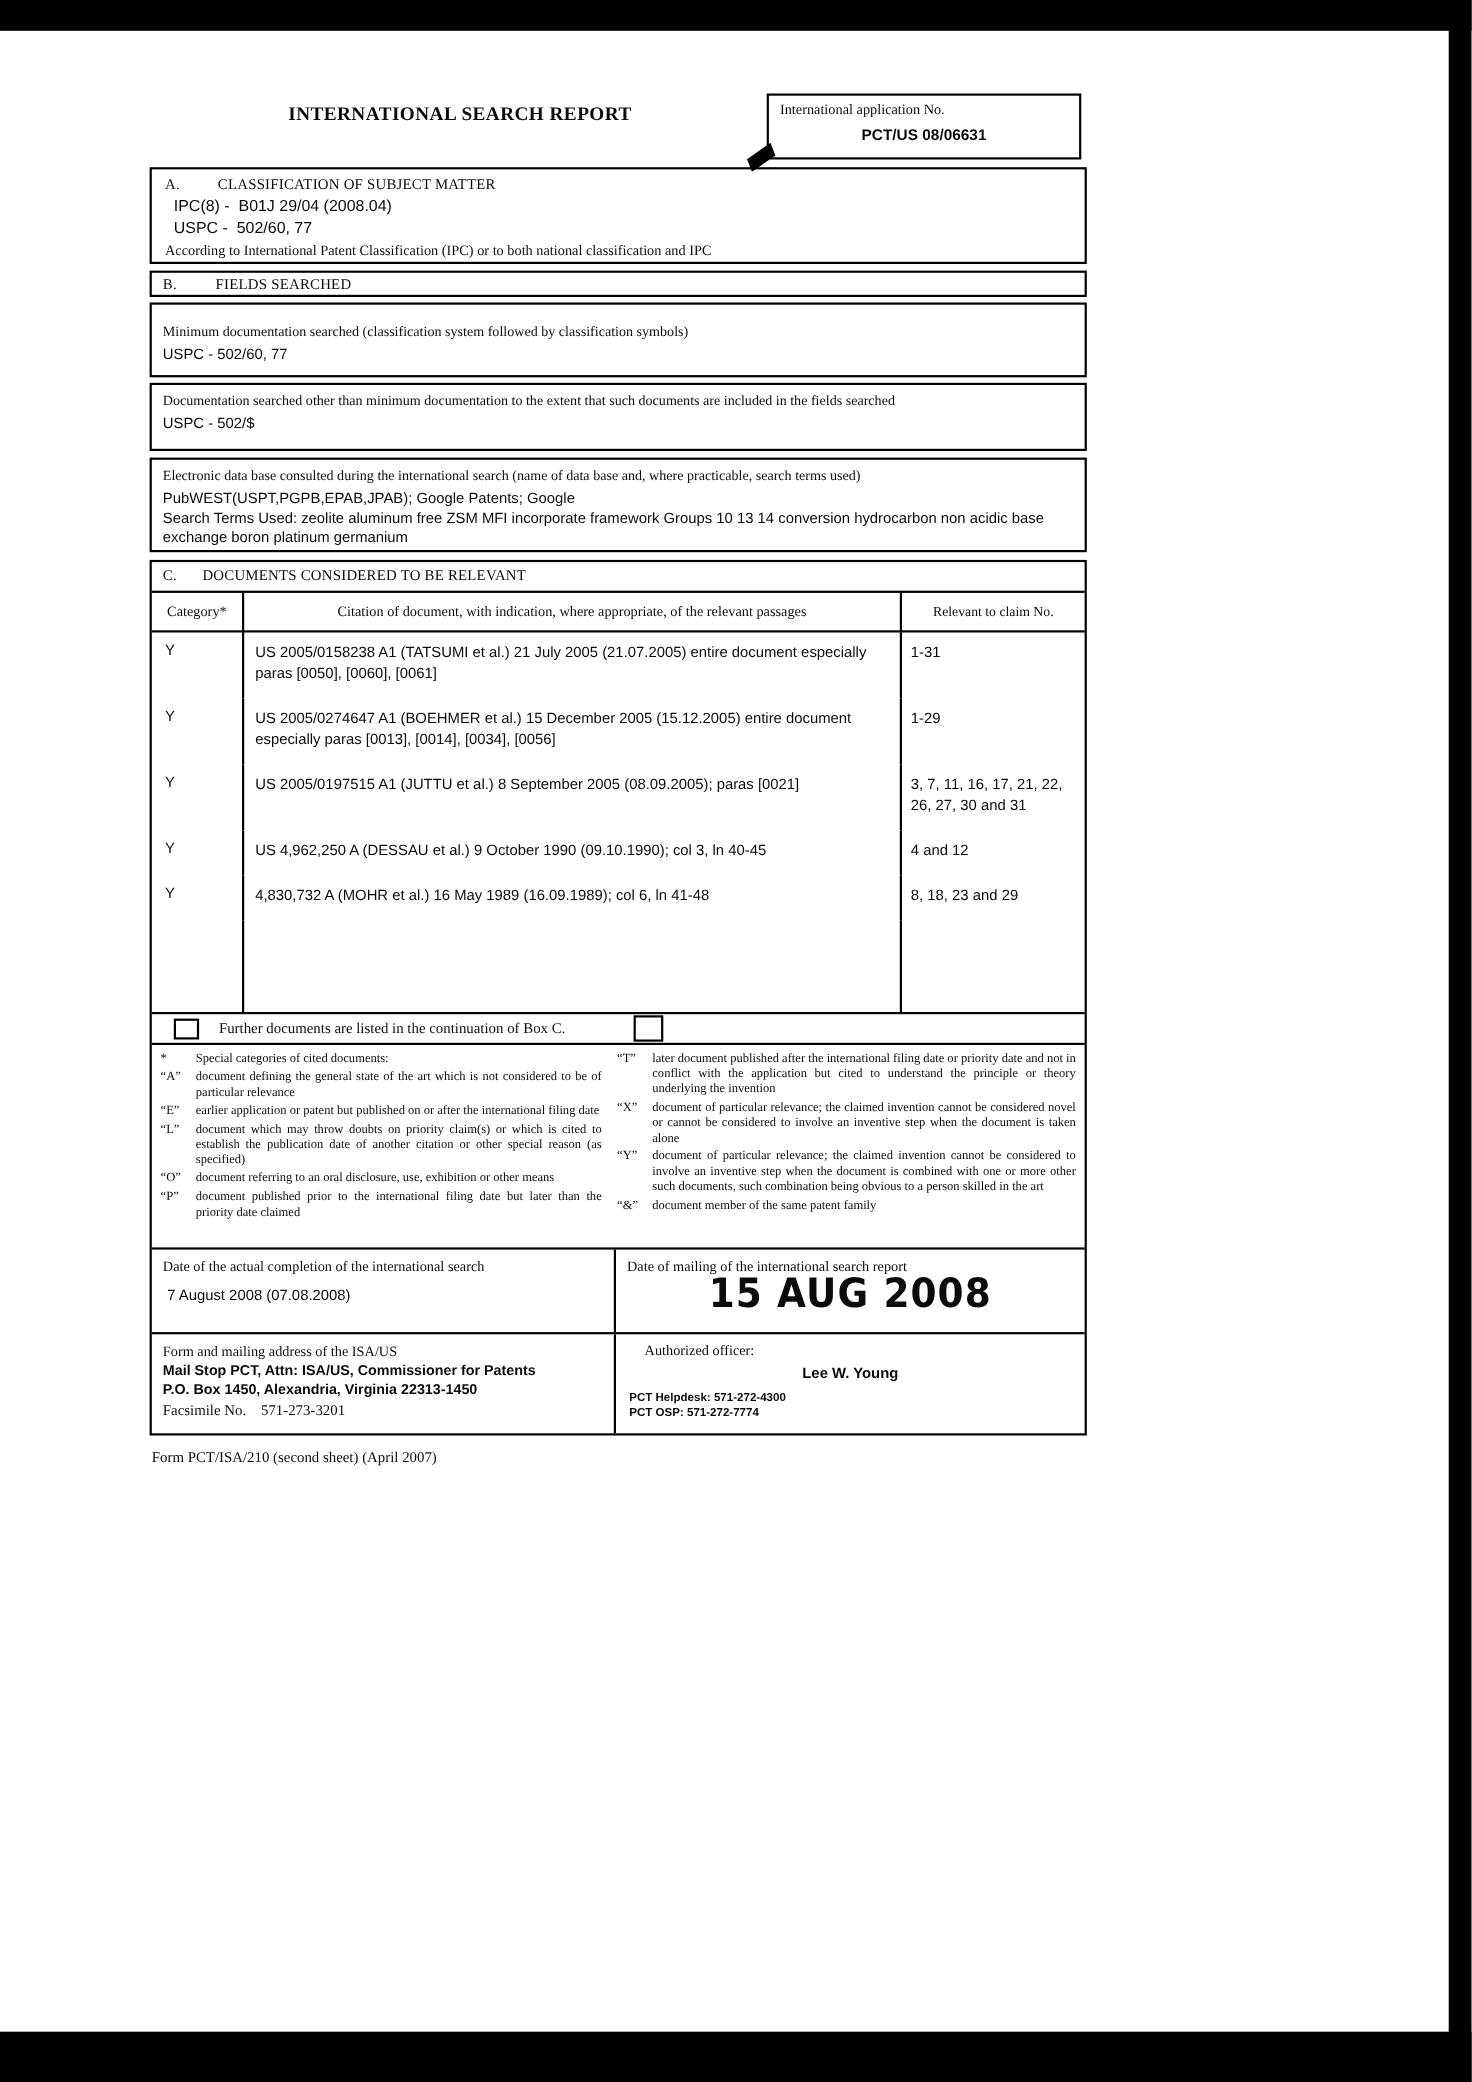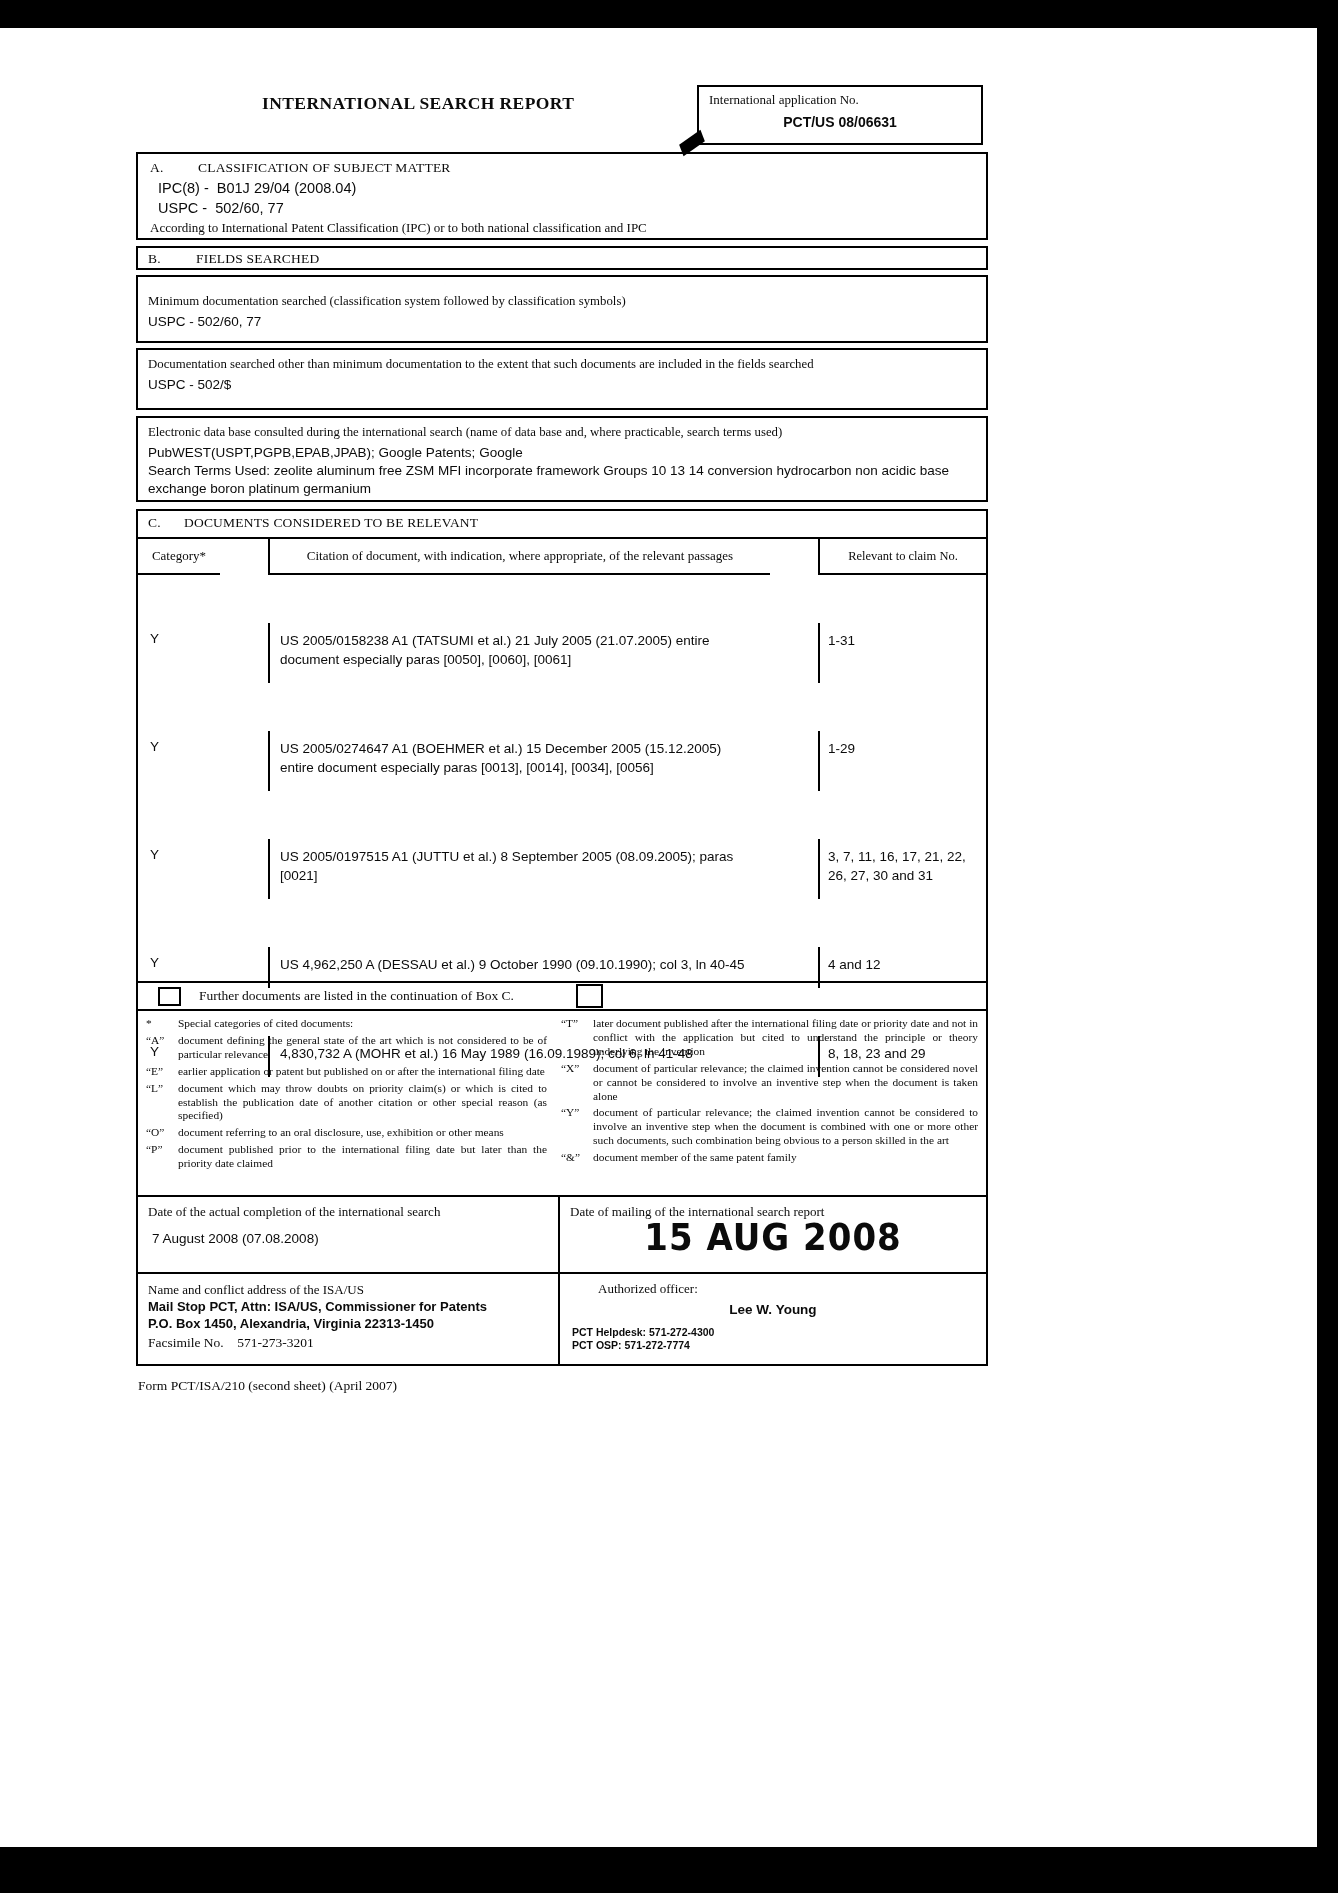--- a/index.html
+++ b/index.html
@@ -41,23 +41,23 @@
   .blabel { font-size: 12.8px; line-height: 17px; }
   .bvalue { font-family: "Liberation Sans", "DejaVu Sans", sans-serif; font-size: 13.5px; line-height: 18px; margin-top: 3px; }
   .sec-b1 { margin-top: 5px; height: 68px; padding: 16px 10px; }
   .sec-b2 { margin-top: 5px; height: 62px; padding: 6px 10px; }
   .sec-b3 { margin-top: 6px; height: 86px; padding: 6px 10px; }
 
   .big-box { margin-top: 7px; }
   .c-head { height: 26px; padding: 4px 10px; }
 
   
-  .c-grid { border-top: 2px solid #000; height: 444px; display: grid;
+  .c-grid { border-top: 2px solid #000; height: 383px; display: grid;
             grid-template-columns: 82px 1fr 168px;
-            grid-template-rows: 36px auto auto auto auto auto 1fr; gap: 48px; }
+            grid-template-rows: 36px auto auto auto auto auto 1fr; }
   .c-grid > .gc { border-left: 2px solid #000; }
   .c-grid > .gc:nth-child(3n+1) { border-left: none; }
   .hc { border-bottom: 2px solid #000; display: flex; align-items: center; justify-content: center;
         text-align: center; font-size: 13px; padding: 0 6px; }
   .hc-claims { font-size: 12.5px; }
   .cat { font-size: 13.5px; padding: 8px 0 14px 12px; }
   .cit { font-size: 13.5px; line-height: 19px; padding: 8px 22px 14px 10px; }
   .clm { font-size: 13.5px; line-height: 19px; padding: 8px 6px 14px 8px; }
 
   
@@ -82,21 +82,21 @@
   .dlabel { font-size: 13px; }
   .dvalue { font-family: "Liberation Sans", "DejaVu Sans", sans-serif; font-size: 13.5px; margin-top: 11px; margin-left: 4px; }
   .stamp { font-family: "DejaVu Sans", "Liberation Sans", sans-serif; font-weight: bold; font-size: 34px;
            line-height: 36px; text-align: center; letter-spacing: 1px; transform: scaleY(1.08); margin-top: -1px; }
 
   
   .addr { border-top: 2px solid #000; height: 92px; display: flex; }
   .aline { font-family: "Liberation Sans", "DejaVu Sans", sans-serif; font-size: 13px; font-weight: 600; line-height: 17px; }
   .alabel { font-size: 13px; line-height: 17px; }
   .fax { font-size: 13.5px; margin-top: 3px; }
-  .officer-label { font-size: 13px; margin-left: 28px; }
+  .officer-label { font-size: 13px; margin-left: 16px; }
   .officer-name { font-family: "Liberation Sans", "DejaVu Sans", sans-serif; font-size: 13.5px; font-weight: 600; text-align: center; margin-top: 5px; }
   .phone { font-family: "Liberation Sans", "DejaVu Sans", sans-serif; font-size: 10.5px; font-weight: bold; line-height: 13px; }
   .phones { margin-top: 9px; margin-left: 2px; }
 
   .form-footer { font-size: 13.5px; margin-top: 12px; margin-left: 2px; }
 </style>
 </head>
 <body>
 
 <div class="page">
@@ -241,21 +241,21 @@
           <div class="dvalue">7 August 2008 (07.08.2008)</div>
         </div>
         <div class="cell-right">
           <div class="dlabel">Date of mailing of the international search report</div>
           <div class="stamp">15 AUG 2008</div>
         </div>
       </div>
 
       <div class="addr">
         <div class="cell-left">
-          <div class="alabel">Name and conflict address of the ISA/US</div>
+          <div class="alabel">Form and mailing address of the ISA/US</div>
           <div class="aline">Mail Stop PCT, Attn: ISA/US, Commissioner for Patents</div>
           <div class="aline">P.O. Box 1450, Alexandria, Virginia 22313-1450</div>
           <div class="fax pre">Facsimile No.    571-273-3201</div>
         </div>
         <div class="cell-right">
           <div class="officer-label">Authorized officer:</div>
           <div class="officer-name">Lee W. Young</div>
           <div class="phones">
             <div class="phone">PCT Helpdesk: 571-272-4300</div>
             <div class="phone">PCT OSP: 571-272-7774</div>

